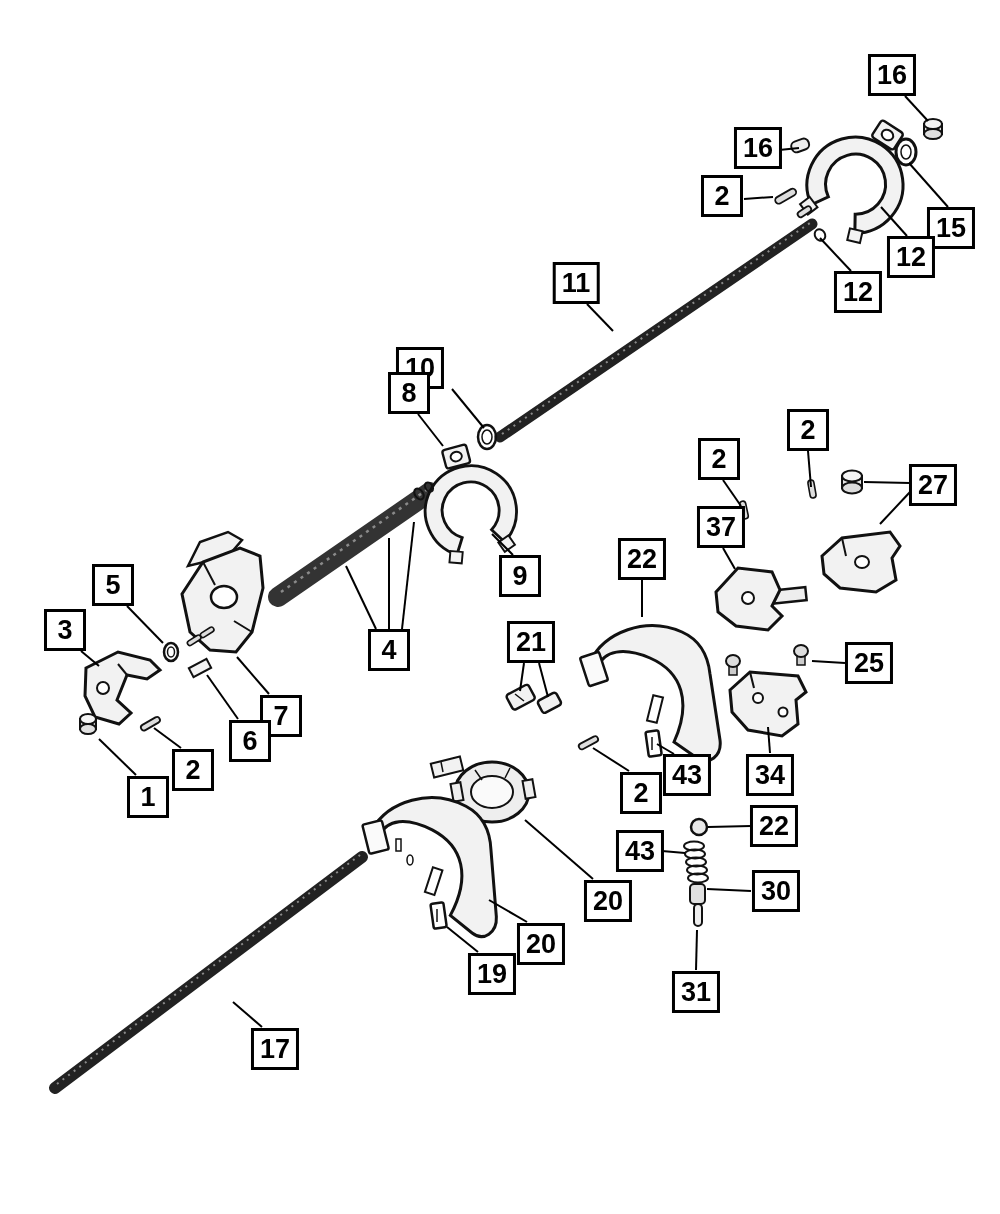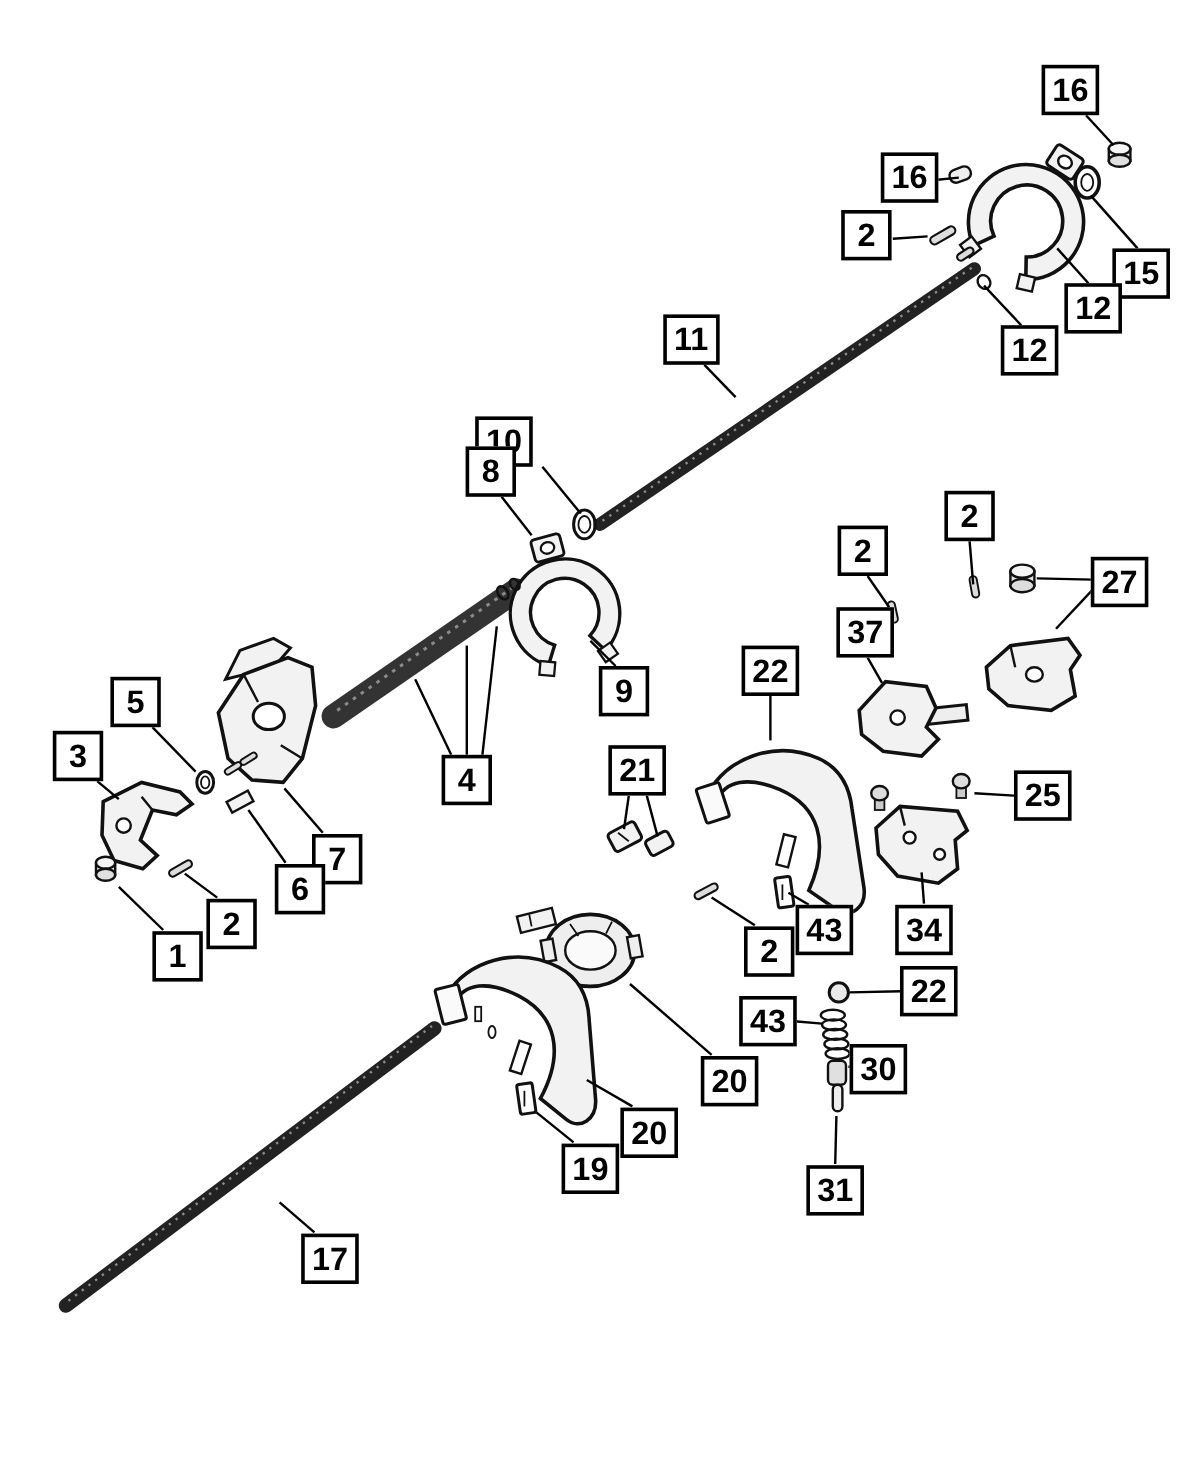--- a/index.html
+++ b/index.html
@@ -278,19 +278,19 @@
   <div class="callout" style="left:281px;top:716px">7</div>
   <div class="callout" style="left:250px;top:741px">6</div>
   <div class="callout" style="left:193px;top:770px">2</div>
   <div class="callout" style="left:687px;top:775px">43</div>
   <div class="callout" style="left:770px;top:775px">34</div>
   <div class="callout" style="left:148px;top:797px">1</div>
   <div class="callout" style="left:641px;top:793px">2</div>
   <div class="callout" style="left:774px;top:826px">22</div>
   <div class="callout" style="left:640px;top:851px">43</div>
   <div class="callout" style="left:608px;top:901px">20</div>
-  <div class="callout" style="left:732px;top:891px">30</div>
+  <div class="callout" style="left:776px;top:891px">30</div>
   <div class="callout" style="left:541px;top:944px">20</div>
   <div class="callout" style="left:492px;top:974px">19</div>
   <div class="callout" style="left:696px;top:992px">31</div>
   <div class="callout" style="left:275px;top:1049px">17</div>
 
 </div>
 
 </body></html>

